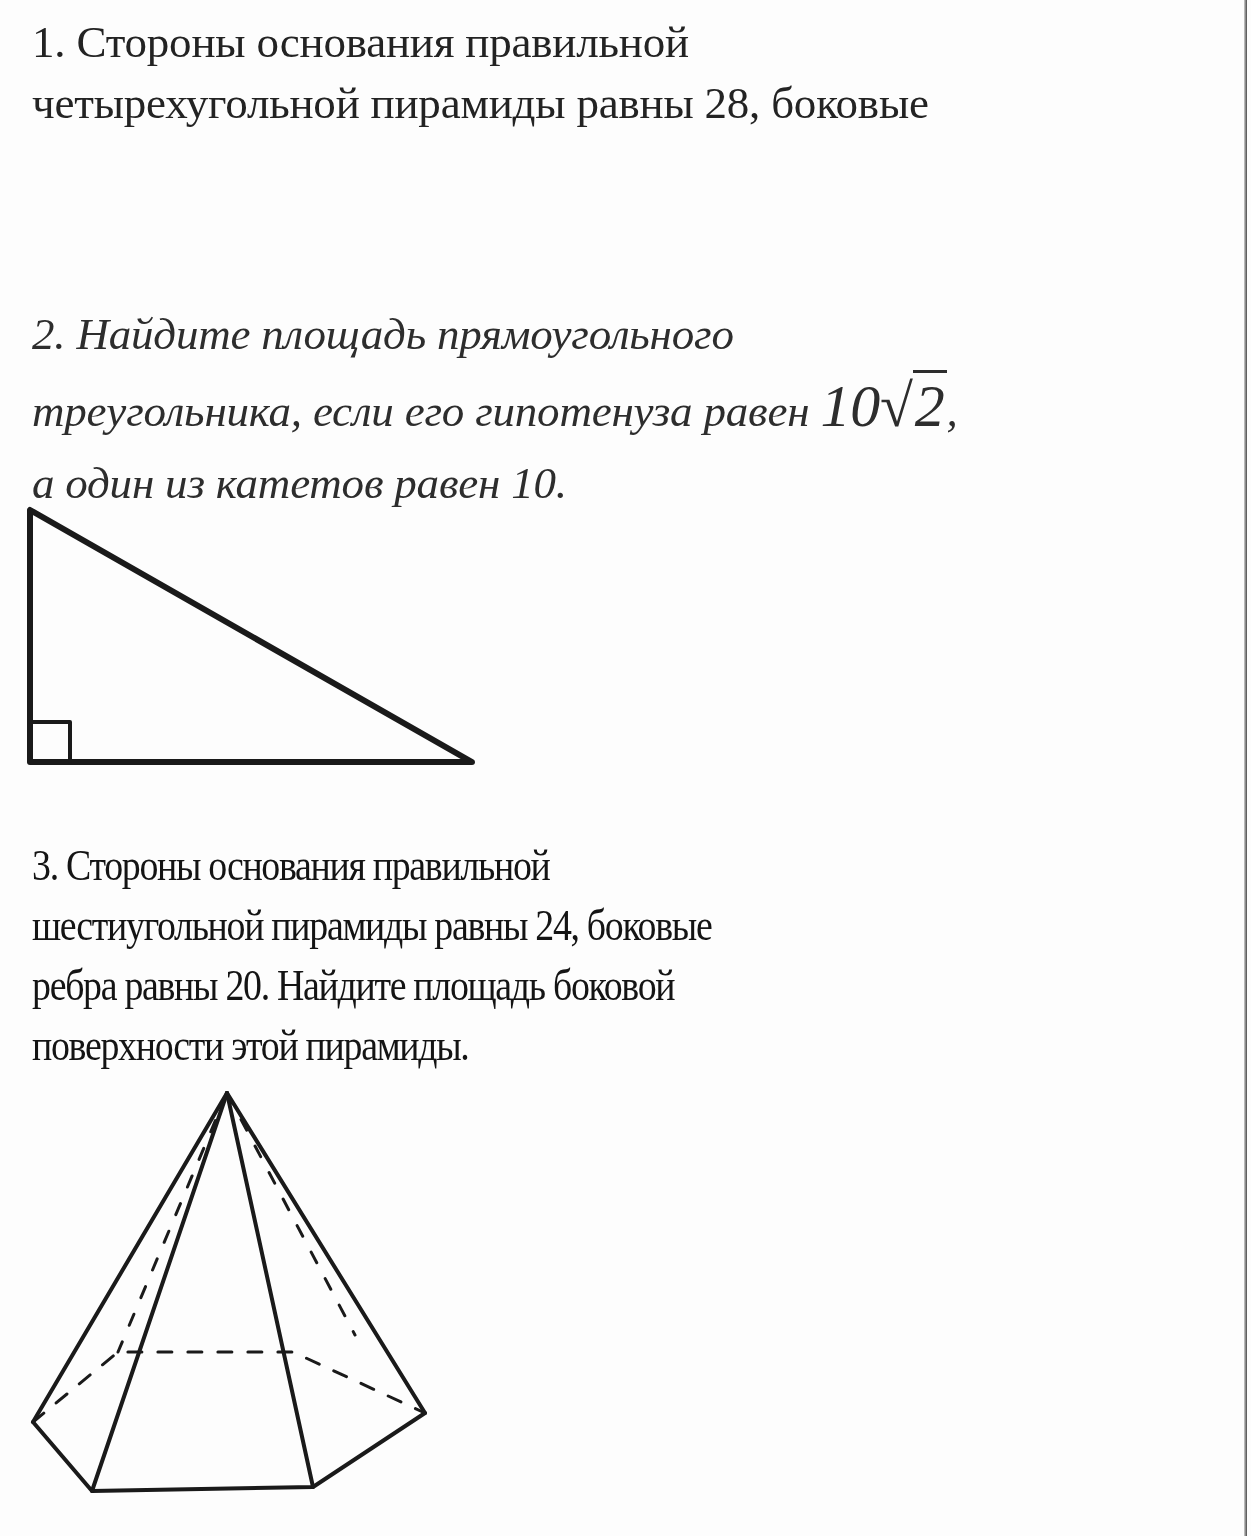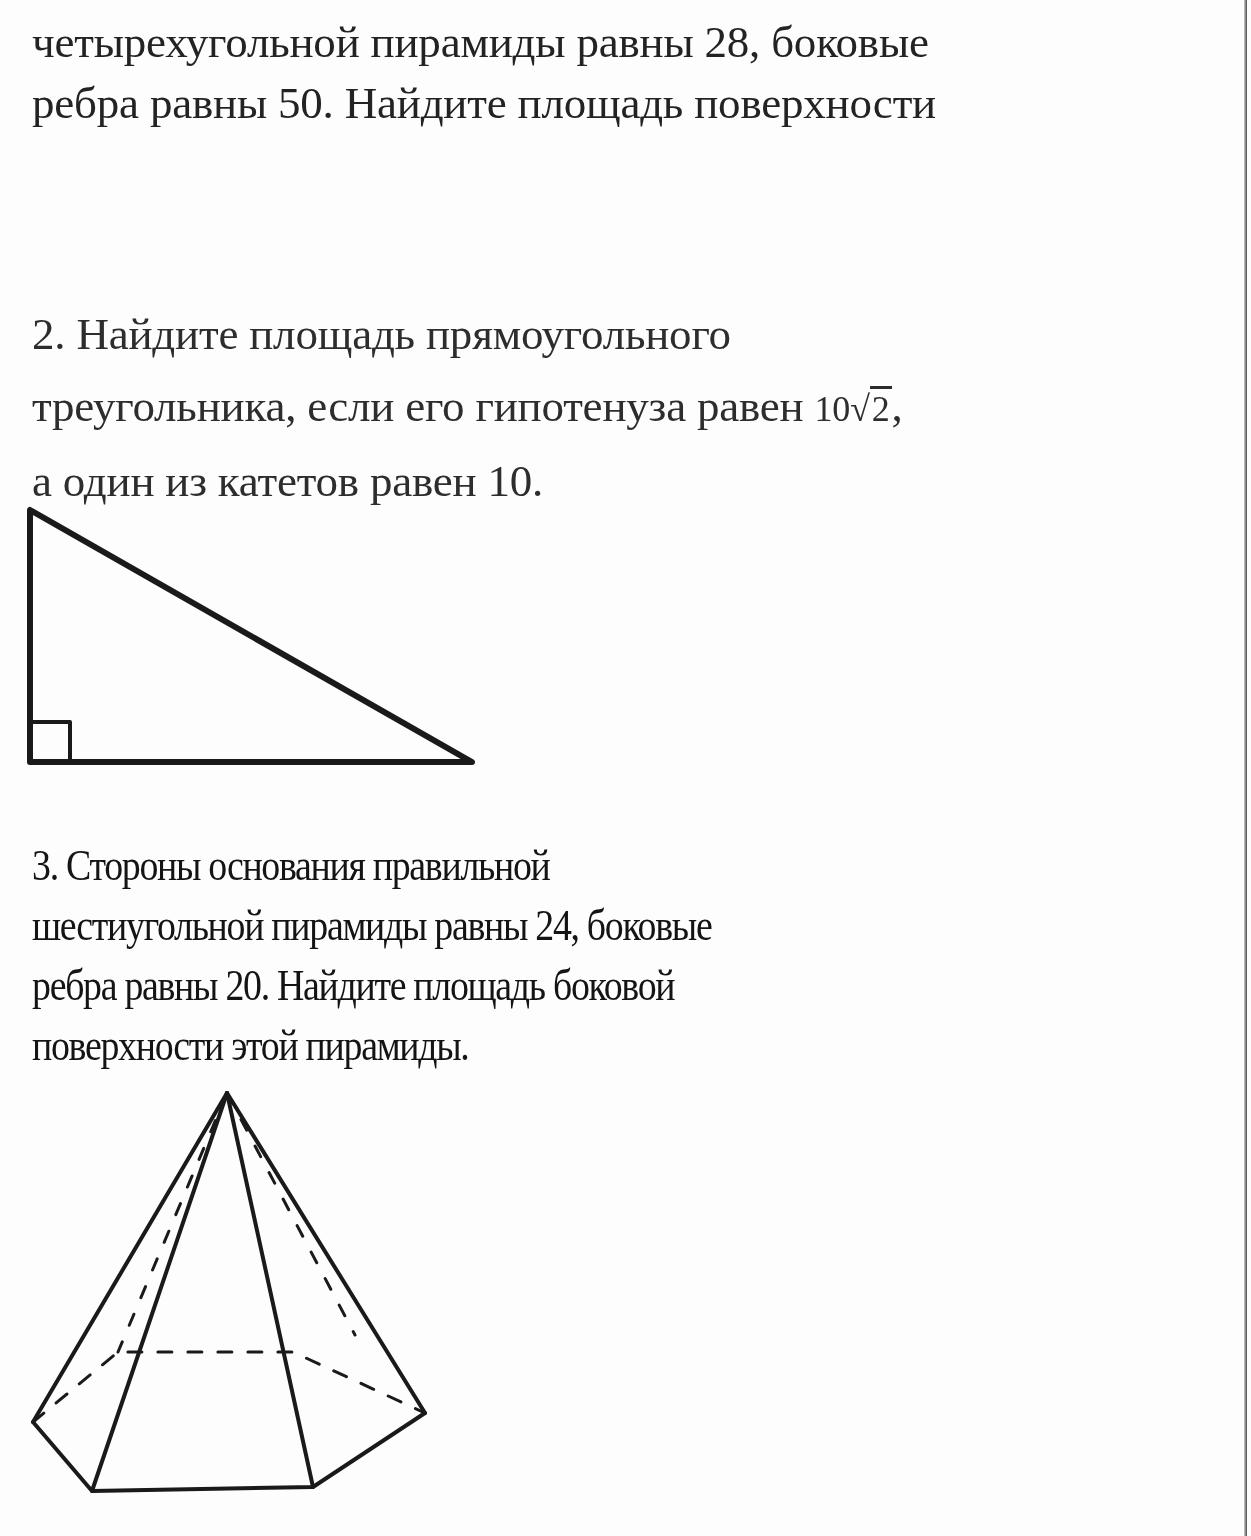--- a/index.html
+++ b/index.html
@@ -12,40 +12,40 @@
   .page-edge {
     position: absolute; right: 4px; top: 0; bottom: 0; width: 3px;
     background: linear-gradient(to right, #cfcfcf, #4a4a4a);
   }
   .task { position: absolute; left: 32px; right: 60px; }
   .task p {
     margin: 0; font-size: 45px; line-height: 61px;
     letter-spacing: -0.2px;
   }
   #task1 { top: 12px; color: #232323; }
-  #task2 { top: 298px; color: #2d2d2d; }
+  #task2 { top: 298px; color: #2d2d2d; font-style: italic; }
   #task2 p { line-height: 72px; }
   #task3 { top: 836px; color: #141414; font-family: Liberation Serif, serif; }
   #task3 p { font-size: 44px; line-height: 60px; letter-spacing: -1.5px; transform: scaleX(0.86); transform-origin: left; white-space: nowrap; }
-  .math { font-size: 36px; }
+  .math { font-size: 60px; }
   .sqrt { display: inline-block; position: relative; }
   .sqrt .rad { border-top: 3px solid #2d2d2d; padding: 0 2px; }
   .figure { position: absolute; }
   #triangle-fig { left: 20px; top: 500px; width: 470px; height: 275px; }
   #pyramid-fig { left: 25px; top: 1085px; width: 420px; height: 420px; }
   svg line, svg polyline, svg polygon { stroke: #1a1a1a; fill: none; stroke-linecap: round; stroke-linejoin: round; }
 </style>
 </head>
 <body>
 
 <div class="page-edge"></div>
 
 <div class="task" id="task1">
+  <p><span>1.</span> <span>Стороны основания правильной</span></p>
   <p>четырехугольной пирамиды равны 28, боковые</p>
-  <p>ребра равны 50. Найдите площадь поверхности</p>
 </div>
 
 <div class="task" id="task2">
   <p><span>2.</span> <span>Найдите площадь прямоугольного</span></p>
   <p><span>треугольника, если его гипотенуза равен</span> <span class="math"><span>10</span><span class="sqrt"><span>√</span><span class="rad">2</span></span></span><span>,</span></p>
   <p>а один из катетов равен 10.</p>
 </div>
 
 <svg class="figure" id="triangle-fig" viewBox="0 0 470 275">
   <polygon points="10,10 10,262 452,262" stroke-width="6"></polygon>

